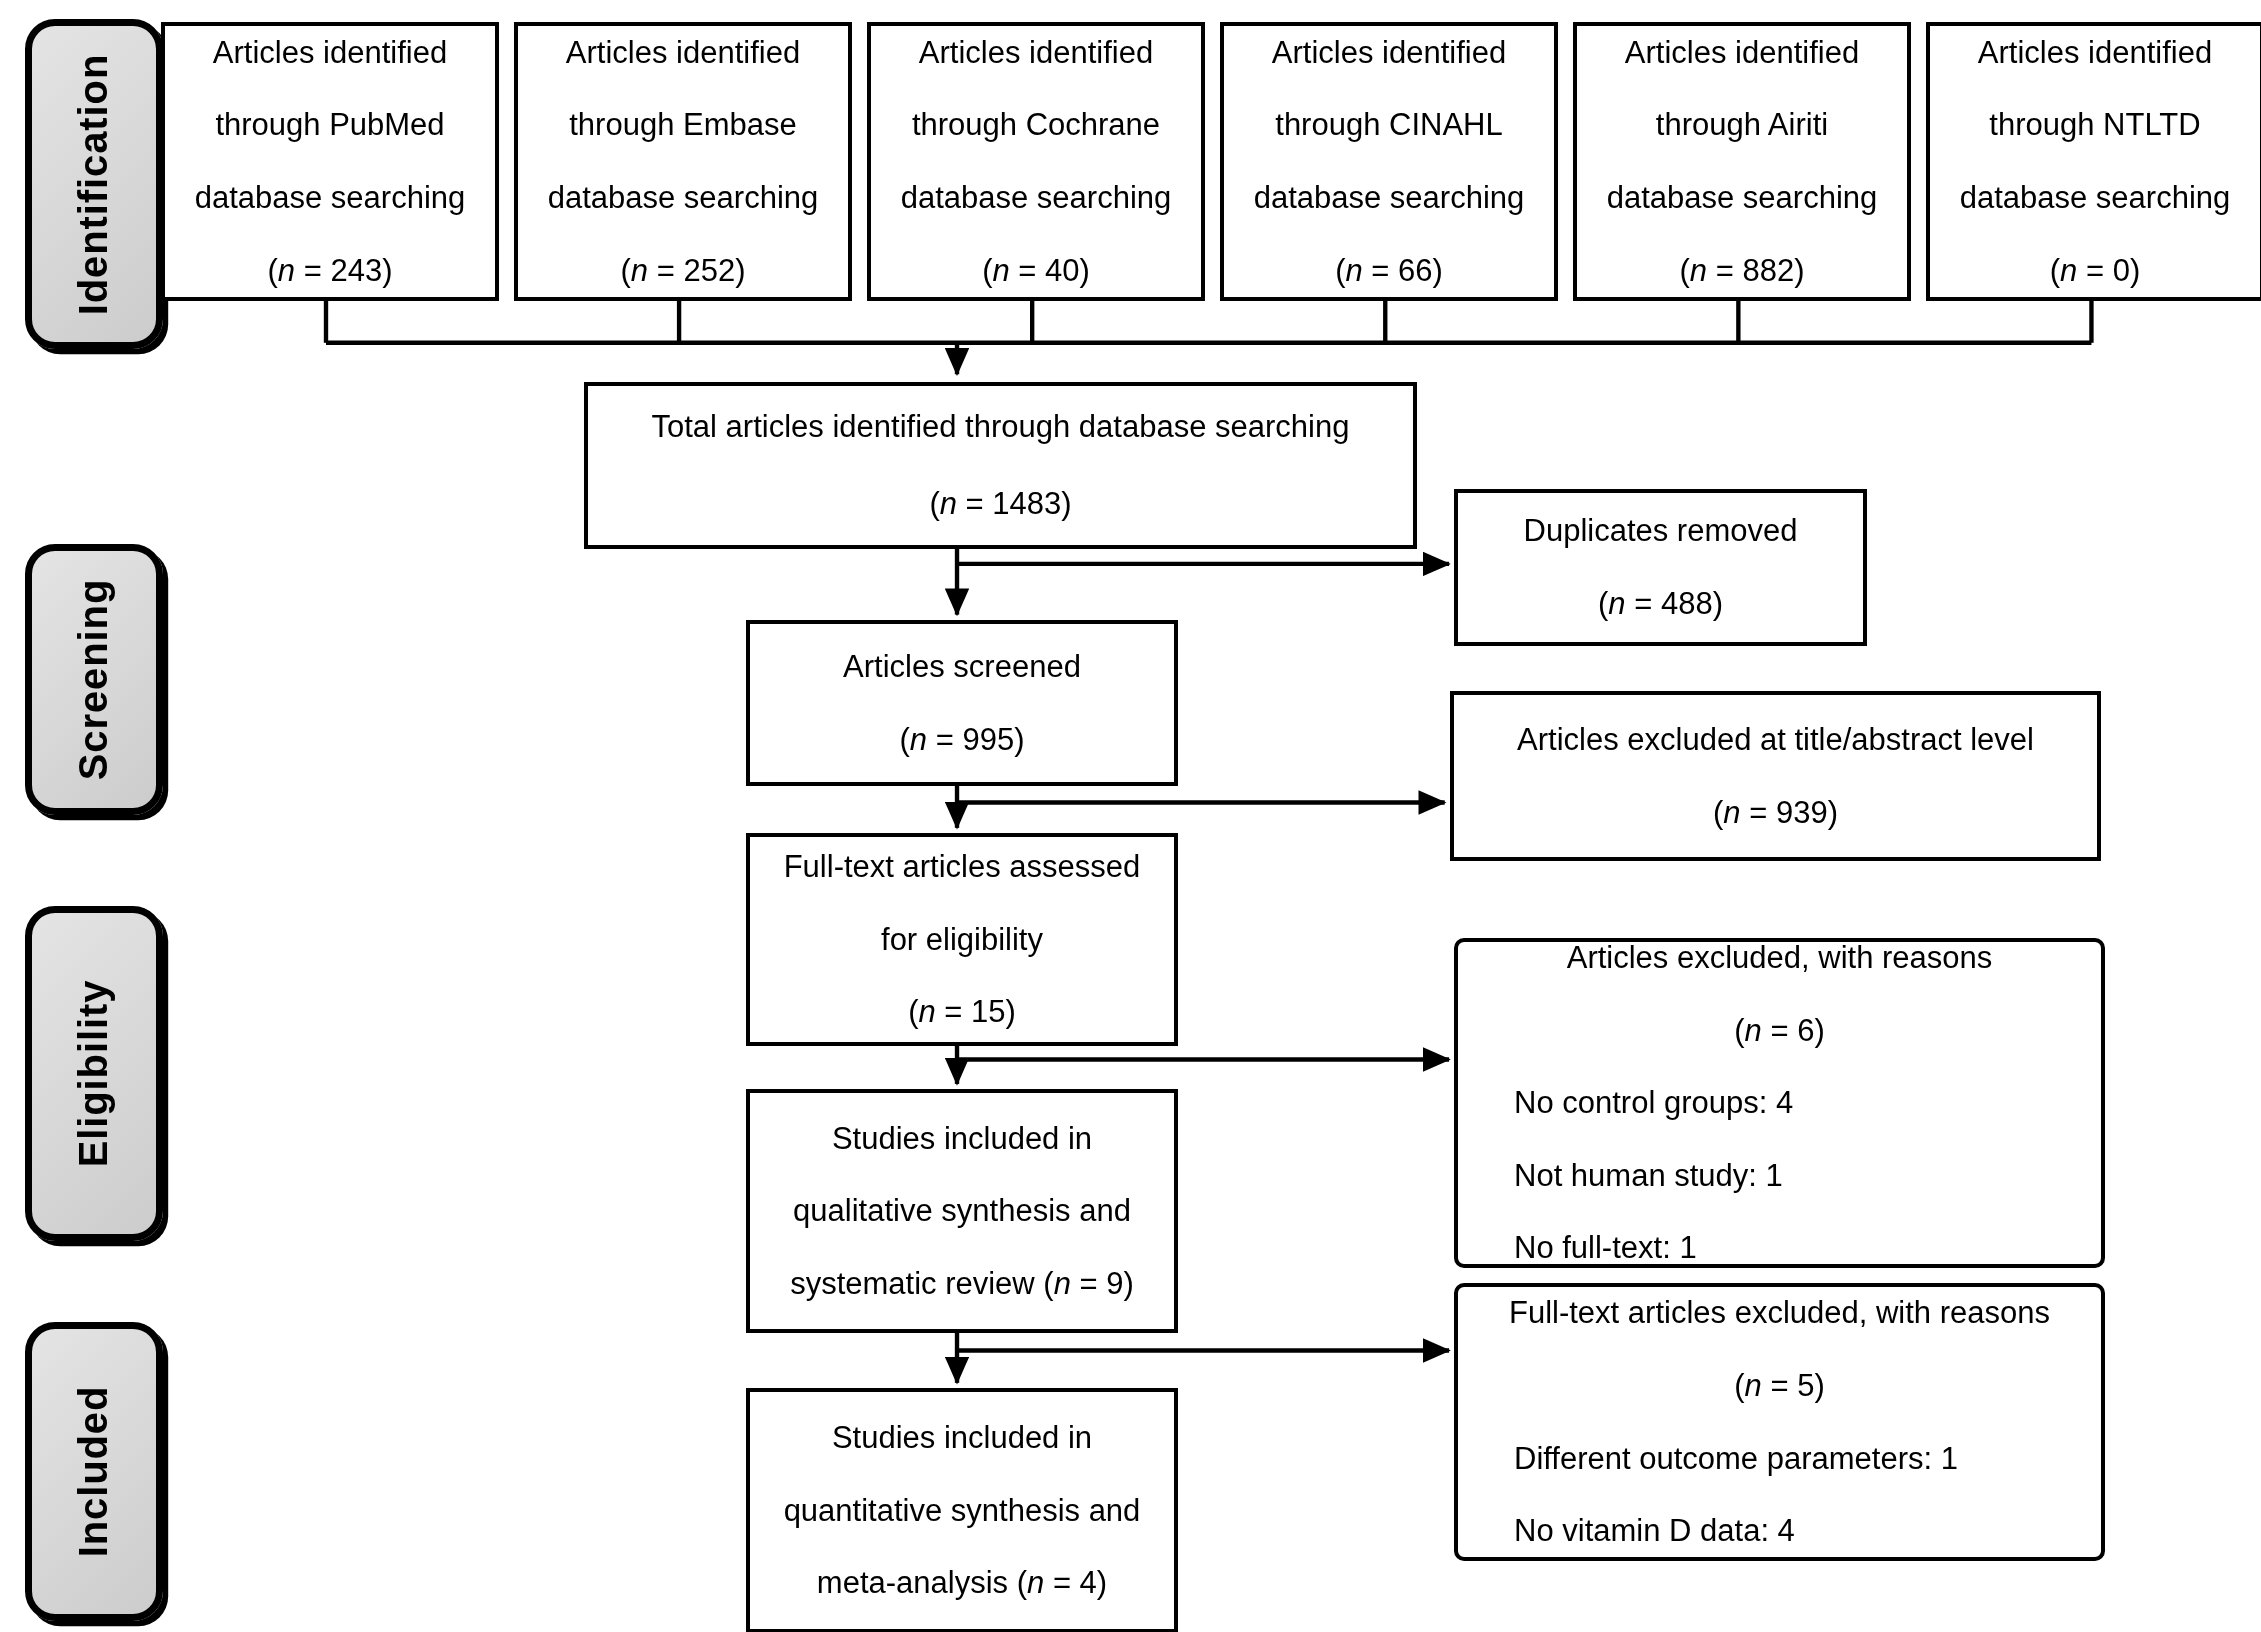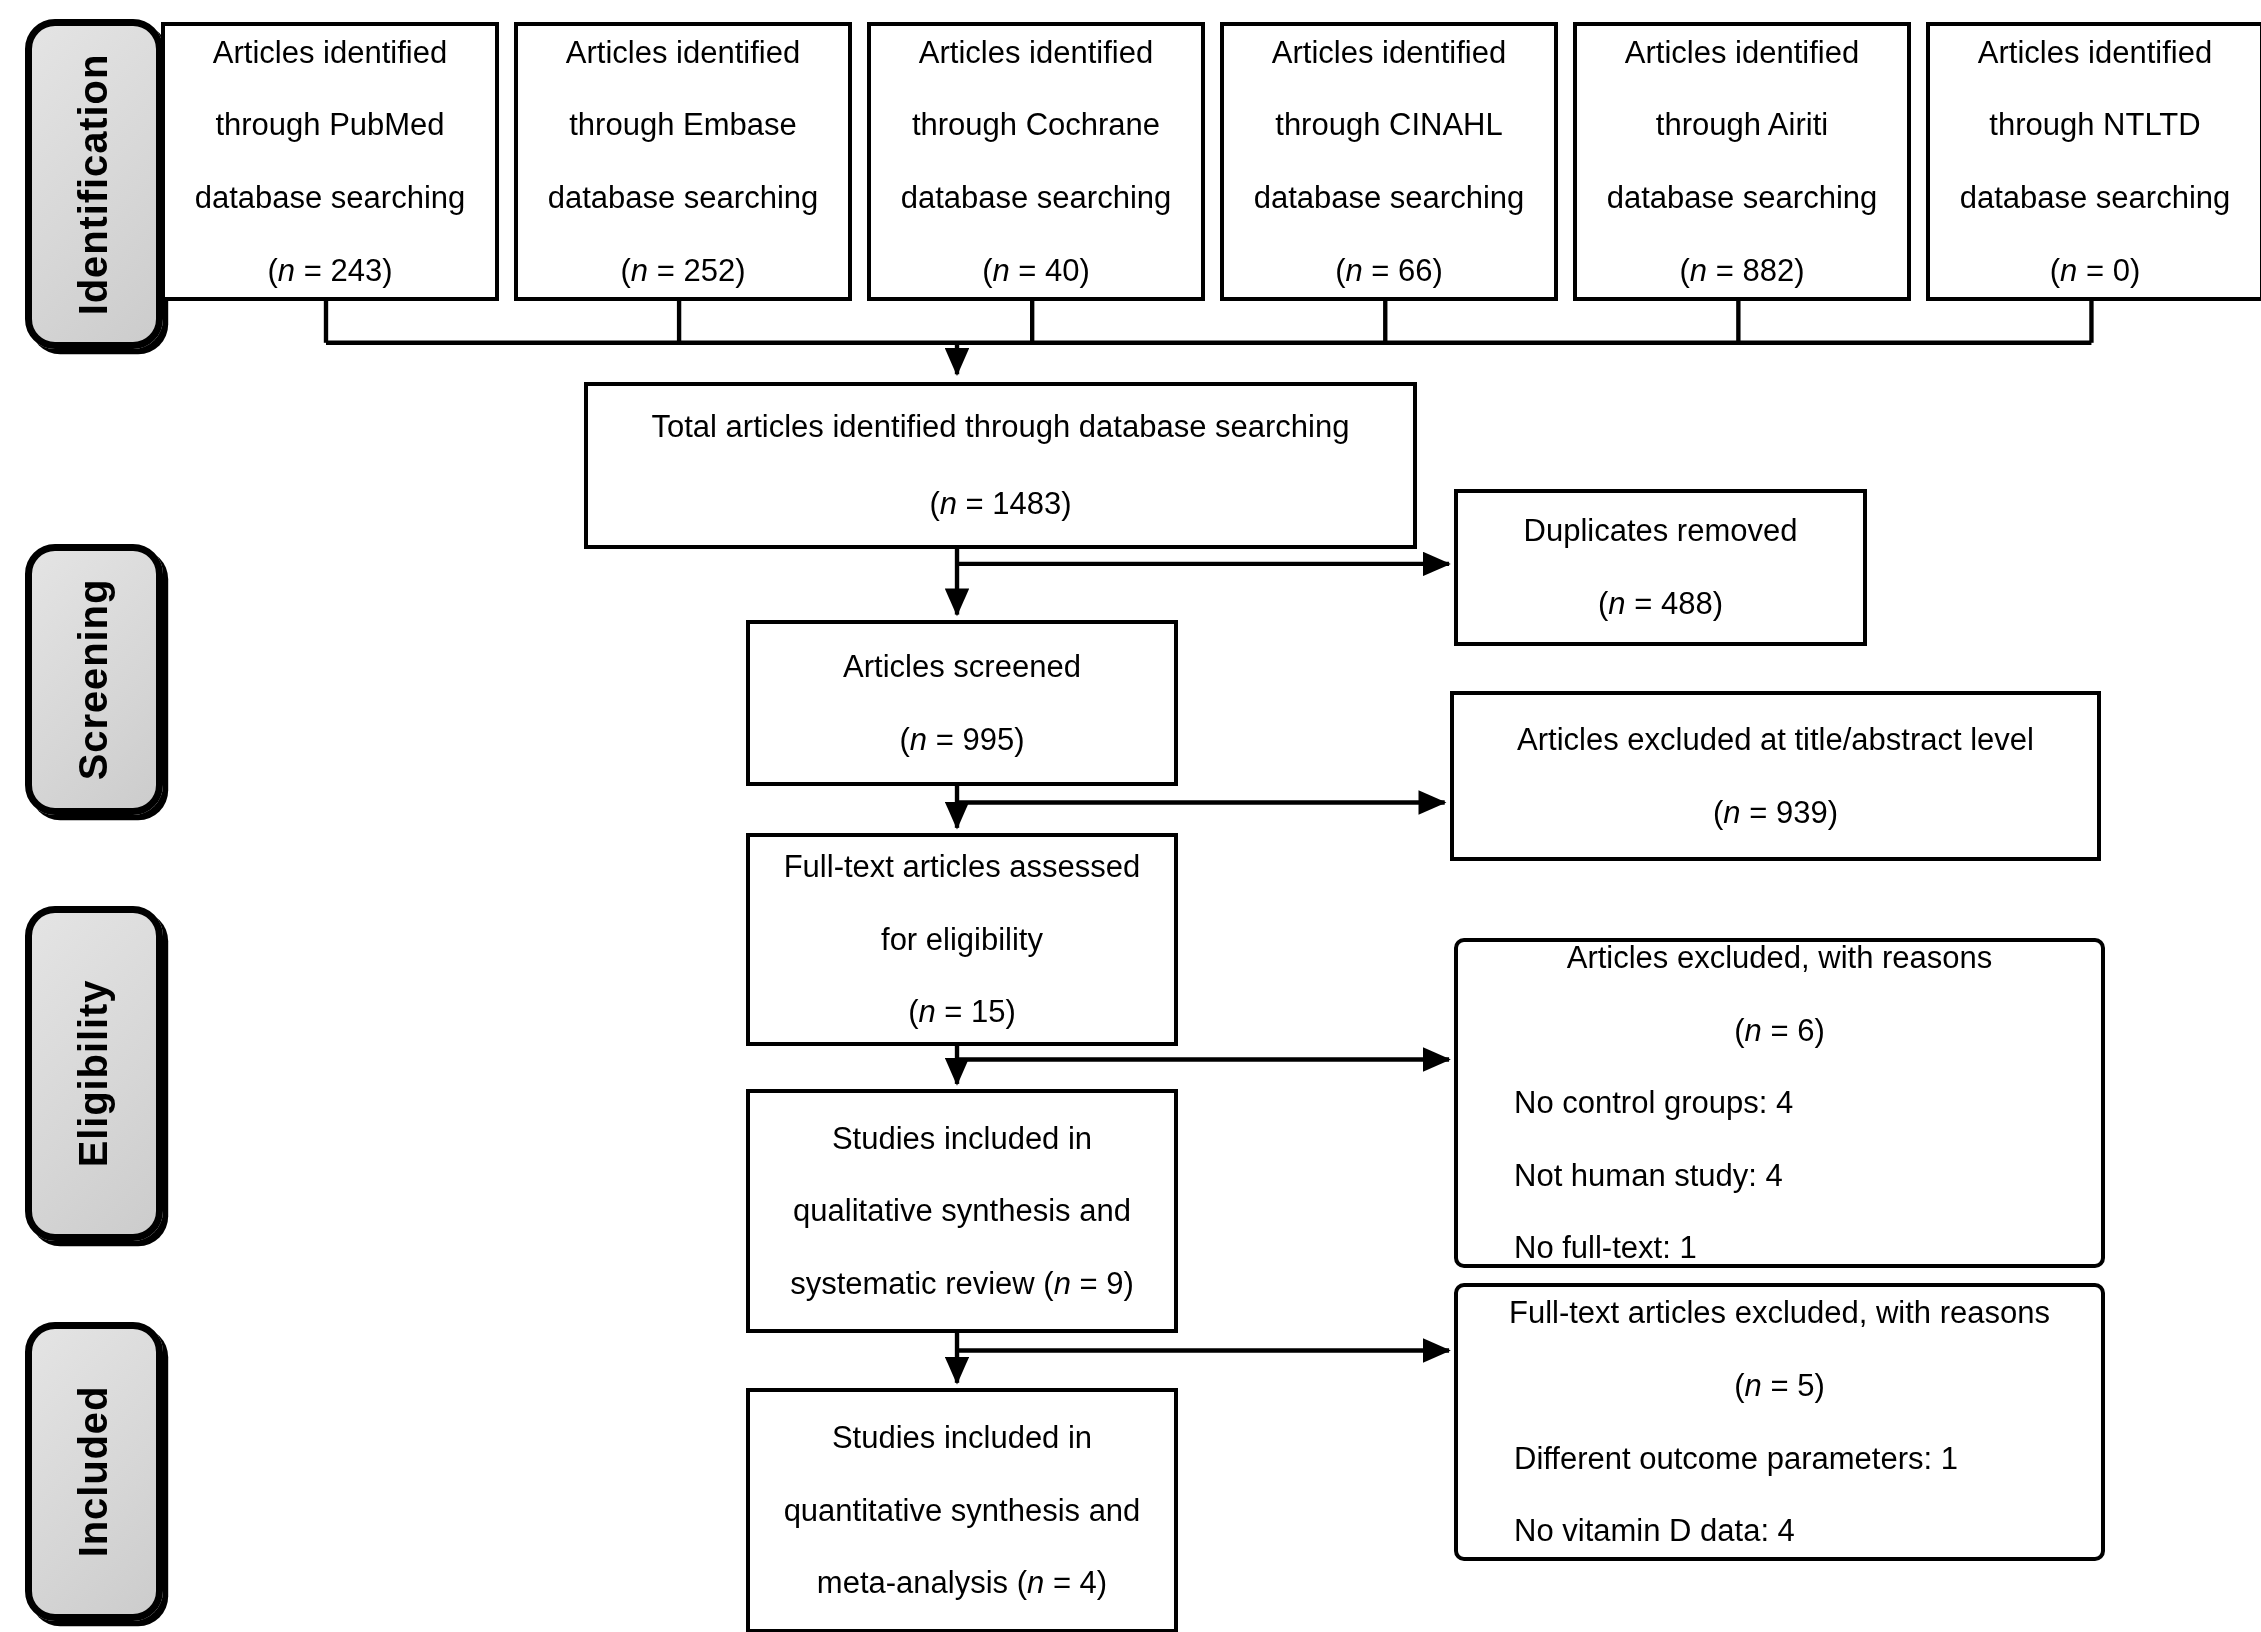--- a/index.html
+++ b/index.html
@@ -161,21 +161,21 @@
 
   <div class="box" style="left:1450px;top:691px;width:643px;height:162px;">
     <span class="line">Articles excluded at title/abstract level</span>
     <span class="line">(<i>n</i> = 939)</span>
   </div>
 
   <div class="box reasons" style="left:1454px;top:938px;width:643px;height:322px;">
     <span class="line" style="text-align:center;">Articles excluded, with reasons</span>
     <span class="line" style="text-align:center;">(<i>n</i> = 6)</span>
     <span class="line reason-line">No control groups: 4</span>
-    <span class="line reason-line">Not human study: 4</span>
+    <span class="line reason-line">Not human study: 1</span>
     <span class="line reason-line">No full-text: 1</span>
   </div>
 
   <div class="box reasons" style="left:1454px;top:1283px;width:643px;height:270px;">
     <span class="line" style="text-align:center;">Full-text articles excluded, with reasons</span>
     <span class="line" style="text-align:center;">(<i>n</i> = 5)</span>
     <span class="line reason-line">Different outcome parameters: 1</span>
     <span class="line reason-line">No vitamin D data: 4</span>
   </div>
 

